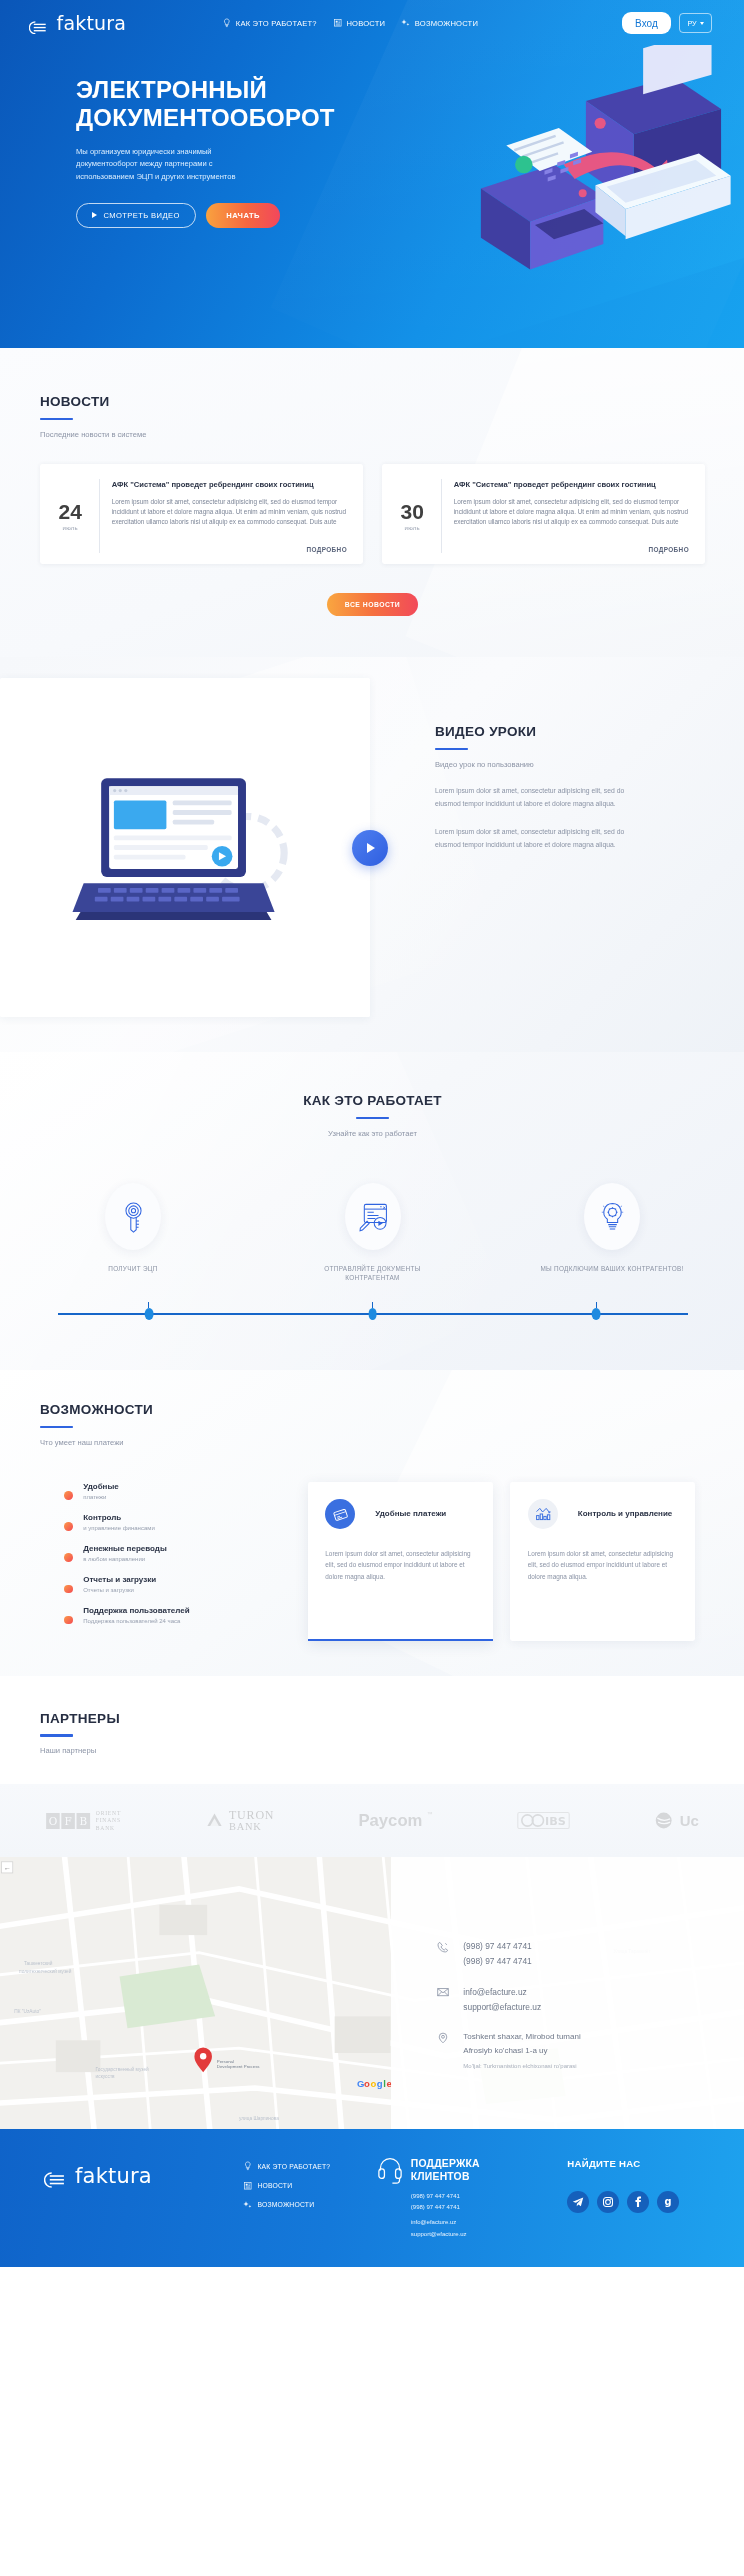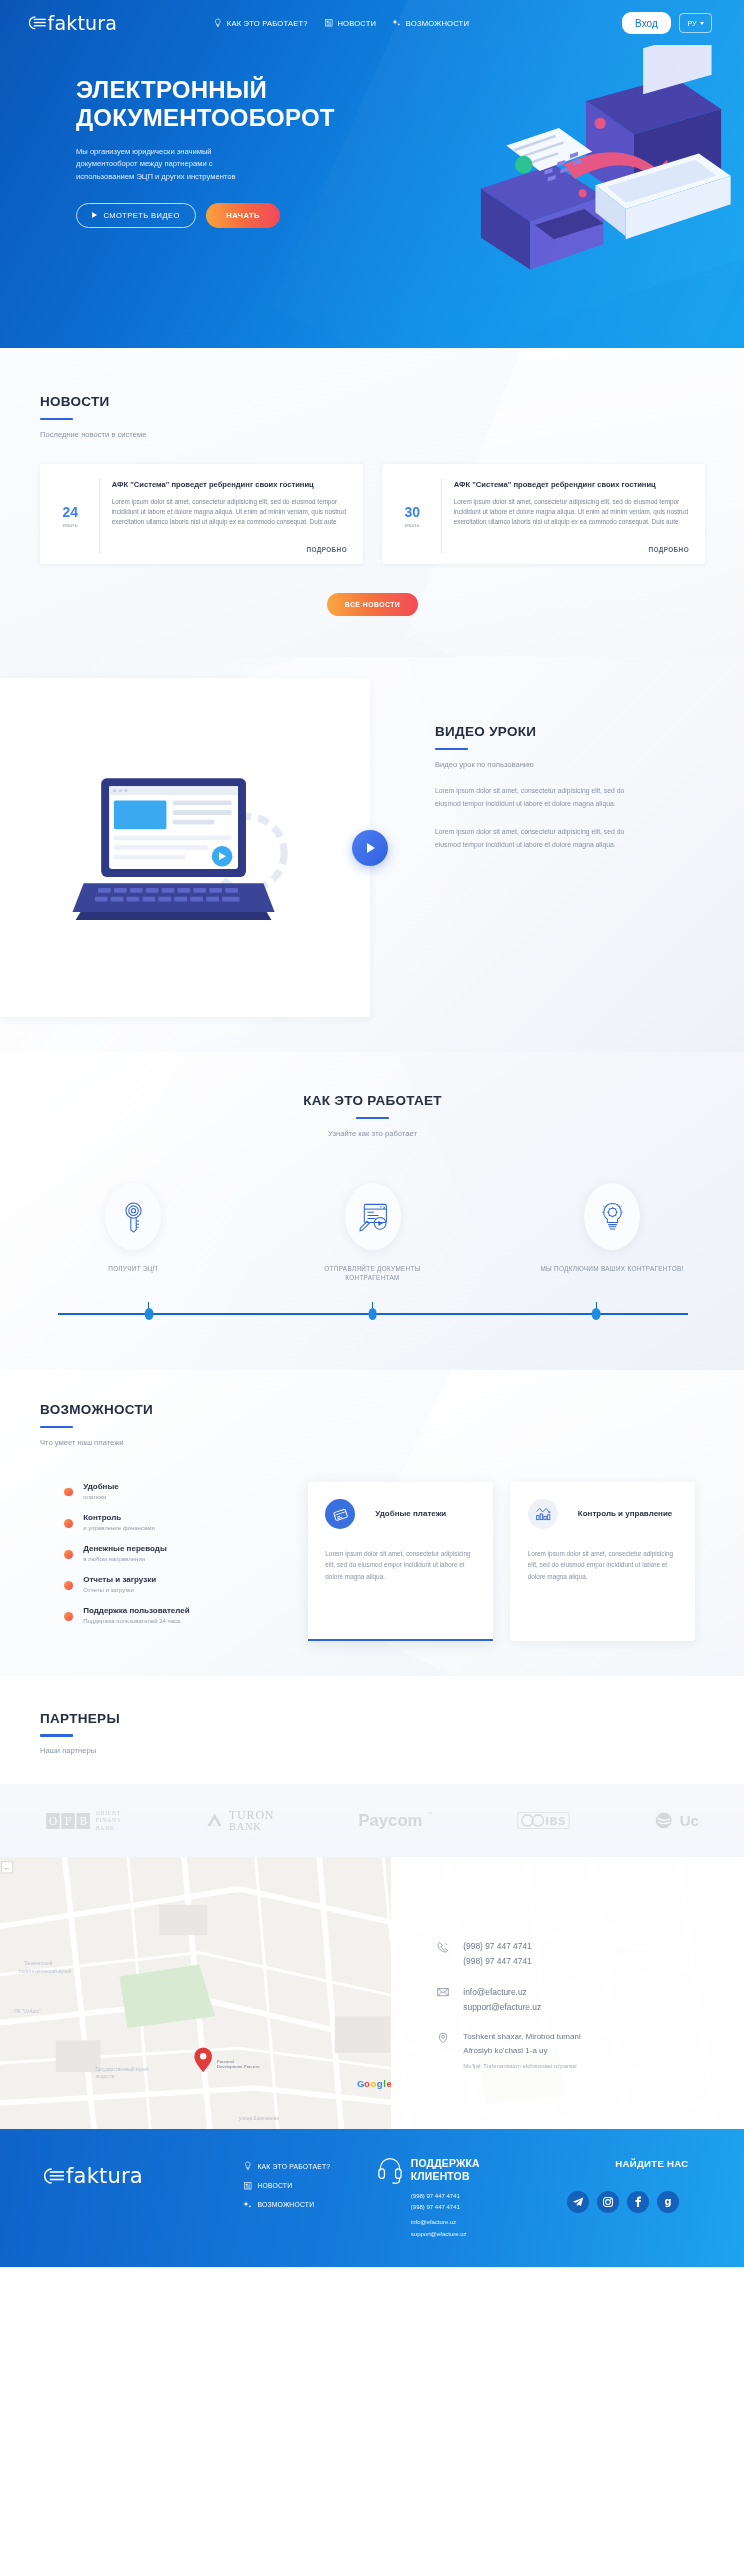--- a/index.html
+++ b/index.html
@@ -32,21 +32,21 @@
     width: 414px; height: 542px;
     background: linear-gradient(160deg, rgba(255,255,255,.05), rgba(255,255,255,0));
     transform: rotate(24deg);
   }
   .topbar {
     position: relative; z-index: 5;
     height: 46px;
     display: flex; align-items: center;
     padding: 0 33px 0 29px;
   }
-  .logo { display: flex; align-items: center; gap: 1px; }
+  .logo { display: flex; align-items: flex-end; gap: 10px; }
   .logo-mark { width: 17.5px; height: 13.5px; display: block; }
   .logo-text {
     color: #fff; font-size: 19px; letter-spacing: 0.2px;
     font-weight: 400; font-family: "DejaVu Sans", sans-serif;
   }
   .nav { display: flex; align-items: center; gap: 16px; margin-left: 96px; }
   .nav-item {
     display: flex; align-items: center; gap: 4px;
     color: #fff; font-size: 7.6px; letter-spacing: 0.2px;
     text-decoration: none; cursor: pointer; white-space: nowrap;
@@ -115,21 +115,21 @@
     transform: rotate(22deg);
   }
   .wrap { width: 665px; margin: 0 auto; position: relative; z-index: 2; }
   .news-grid { display: flex; gap: 19px; margin-top: 25.5px; }
   .news-card {
     background: #fff; border-radius: 2.4px; flex: 1;
     box-shadow: 0 0.8px 4px rgba(36,54,90,.07);
     padding: 15px 16px 11px 12.7px; display: flex; gap: 11px; min-height: 100px;
   }
   .news-date { width: 35px; text-align: center; flex: 0 0 35px; align-self: center; }
-  .news-day { font-size: 14px; font-weight: 700; color: #3b82f6; line-height: 1; }
+  .news-day { font-size: 21px; font-weight: 700; color: #404040; line-height: 1; }
   .news-month { font-size: 6px; color: #98a0b0; margin-top: 3.2px; letter-spacing: 0.2px; }
   .news-body { border-left: 0.8px solid #e3e7ee; padding-left: 12px; flex: 1; display:flex; flex-direction:column; }
   .news-title { font-size: 7.6px; font-weight: 700; color: #2b3346; line-height: 1.45; }
   .news-text { font-size: 6.4px; color: #7d8698; line-height: 1.62; margin-top: 6.4px; }
   .news-more {
     font-size: 6.4px; font-weight: 700; color: #59637a; letter-spacing: 0.4px;
     align-self: flex-end; margin-top: auto; padding-top: 9.6px; cursor: pointer;
   }
   .all-news-wrap { display: flex; justify-content: center; margin-top: 29px; }
   .btn-allnews {
@@ -198,21 +198,21 @@
     background: linear-gradient(145deg,#ffffff 0%,#f8fafc 50%,#eff3f8 100%);
     padding: 32px 0 35px; position: relative; overflow: hidden;
   }
   .features::after{
     content:""; position:absolute; right:-207px; top:-24px; width:558px; height:414px;
     background: linear-gradient(145deg, rgba(255,255,255,.88), rgba(243,246,251,0));
     transform: rotate(26deg);
   }
   .feat-row { display: flex; margin-top: 35px; align-items: flex-start; }
   .feat-list { width: 263px; padding-left: 24px; flex: 0 0 263px; }
-  .feat-item { display: flex; gap: 10.4px; margin-bottom: 12.7px; align-items: center; }
+  .feat-item { display: flex; gap: 10.4px; margin-bottom: 12.7px; align-items: flex-end; }
   .feat-dot {
     width: 8.8px; height: 8.8px; border-radius: 50%; flex: 0 0 8.8px; margin-top: 2.4px;
     background: linear-gradient(135deg,#fb9a4a,#f44a52);
   }
   .feat-name { font-size: 8px; font-weight: 700; color: #2b3346; line-height: 1.25; }
   .feat-desc { font-size: 6px; color: #98a0b0; margin-top: 2.4px; }
   .feat-cards { display: flex; gap: 17.5px; position: relative; margin-left: 4.8px; }
   .feat-card {
     width: 185px; background: #fff; border-radius: 2.4px; padding: 17.5px 17.5px 0;
     box-shadow: 0 1.6px 9.6px rgba(40,60,100,.07); height: 159px;
@@ -259,21 +259,21 @@
   }
   .footer-grid { display: flex; width: 701px; margin: 0 auto; padding-left: 22px; }
   .f-col-logo { width: 199px; padding-top: 11px; }
   .f-col-nav { width: 135px; padding-top: 8px; display: flex; flex-direction: column; gap: 9.6px; }
   .f-nav-item { display: flex; align-items: center; gap: 4.8px; font-size: 6.8px; letter-spacing: 0.2px; cursor: pointer; }
   .f-col-support { width: 175px; display: flex; gap: 8.8px; padding-top: 3.2px; }
   .f-sup-title { font-size: 10.4px; font-weight: 700; line-height: 1.25; letter-spacing: 0.2px; }
   .f-sup-lines { font-size: 6px; line-height: 1.9; margin-top: 8px; color: #e9f4ff; }
   .f-sup-lines .gap { display: block; height: 4px; }
   .f-col-social { flex: 1; padding-top: 4.8px; text-align: left; padding-left: 14.3px; }
-  .f-social-title { font-size: 9.6px; font-weight: 700; letter-spacing: 0.3px; margin-left: 48px; }
+  .f-social-title { font-size: 9.6px; font-weight: 700; letter-spacing: 0.3px; }
   .socials { display: flex; gap: 8px; margin-top: 22px; }
   .soc {
     width: 22px; height: 22px; border-radius: 50%; background: #1560bb;
     display: flex; align-items: center; justify-content: center; cursor: pointer;
   }
 </style>
 </head>
 <body>
 
 <div class="page">

